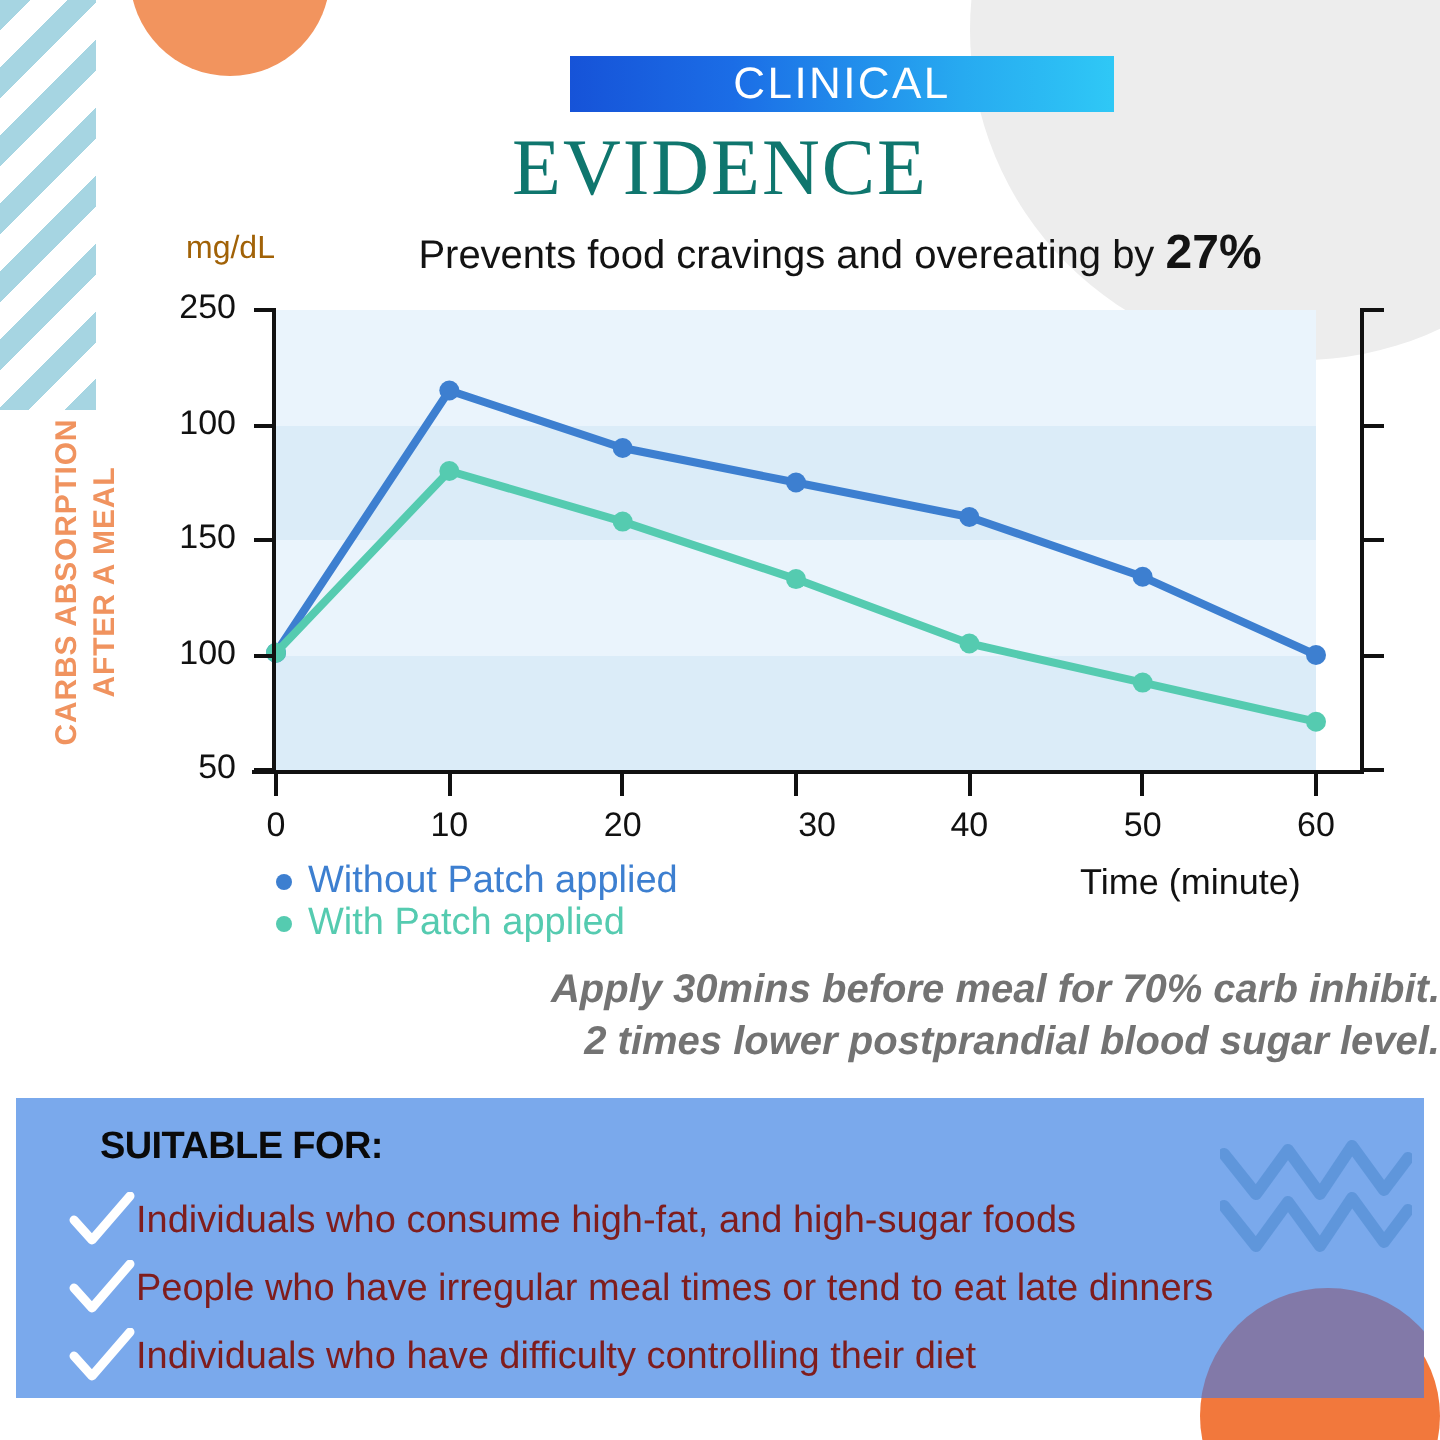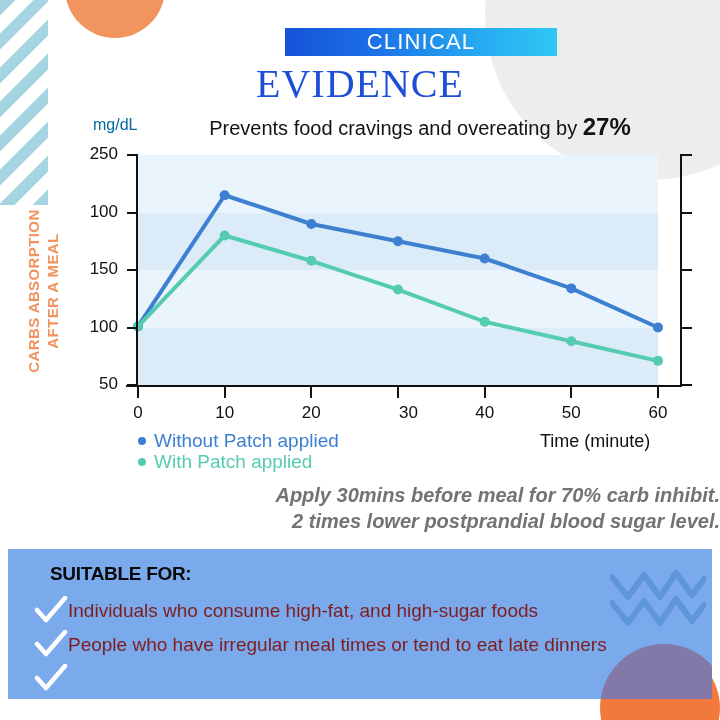--- a/index.html
+++ b/index.html
@@ -55,37 +55,37 @@
     letter-spacing:1.2px;
     font-weight:400;
   }
   #evidence-title {
     position:absolute;
     left:0; top:60px; width:720px;
     text-align:center;
     font-family:"Liberation Serif", serif;
     font-size:40px;
     letter-spacing:1px;
-    color:#1d4ed8;
+    color:#0f766e;
   }
   #subtitle {
     position:absolute;
     left:170px; top:113px; width:500px;
     text-align:center;
     font-size:20px;
     color:#131313;
     white-space:nowrap;
   }
   #subtitle b { font-weight:bold; font-size:24px; }
 
   #unit-label {
     position:absolute;
     left:93px; top:116px;
     font-size:16px;
-    color:#0369a1;
+    color:#a16207;
   }
 
   
   #carbs-caption {
     position:absolute;
     left:-72px; top:272px;
     width:230px;
     transform:rotate(-90deg);
     transform-origin:center center;
     text-align:center;
@@ -282,14 +282,15 @@
     <div class="suitable-item" style="top: 80px;">
       <svg class="check-icon" viewBox="0 0 34 30">
         <polyline points="3,14 12,24 31,2" fill="none" stroke="#ffffff" stroke-width="4.5" stroke-linecap="round" stroke-linejoin="round"></polyline>
       </svg>
       <span class="suitable-text">People who have irregular meal times or tend to eat late dinners</span>
     </div>
     <div class="suitable-item" style="top: 114px;">
       <svg class="check-icon" viewBox="0 0 34 30">
         <polyline points="3,14 12,24 31,2" fill="none" stroke="#ffffff" stroke-width="4.5" stroke-linecap="round" stroke-linejoin="round"></polyline>
       </svg>
+      <span class="suitable-text">Individuals who have difficulty controlling their diet</span>
     </div>
   </div>
 
 </body></html>

